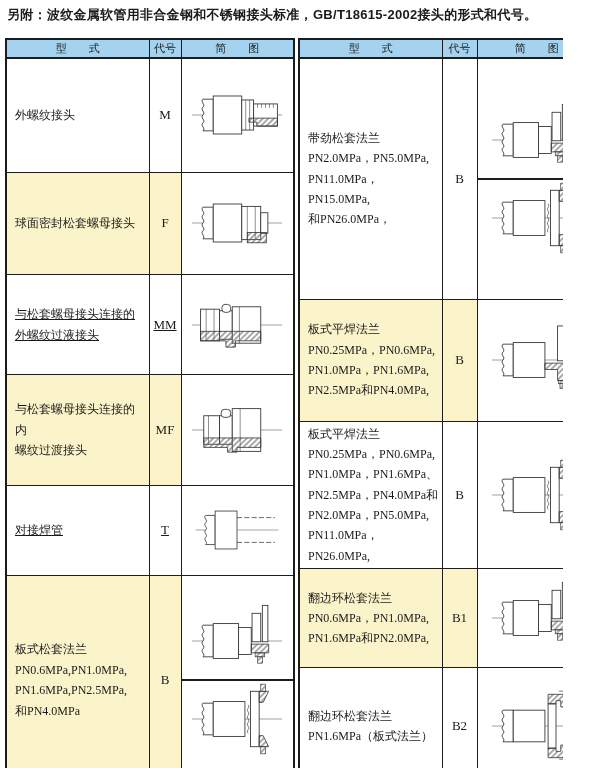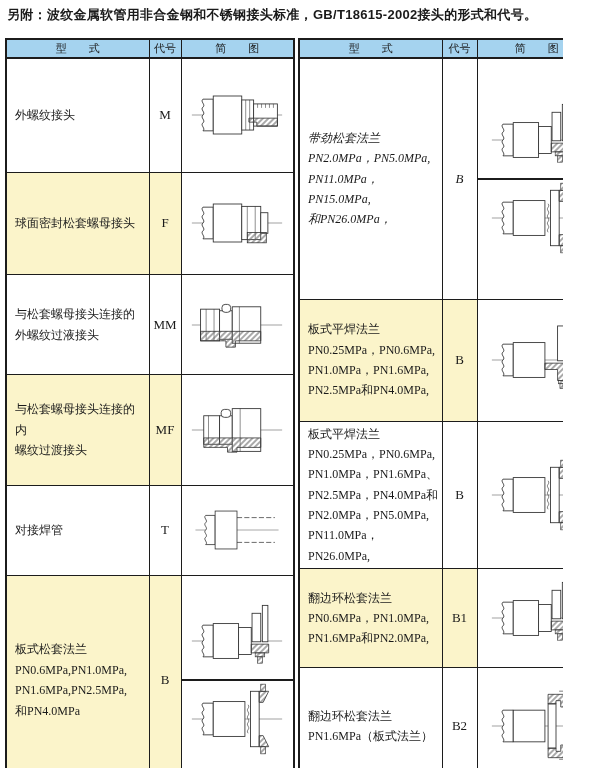--- a/index.html
+++ b/index.html
@@ -38,24 +38,24 @@
     white-space: pre-line;
   }
   td.code {
     font-family: "Liberation Serif", "DejaVu Serif", serif;
     font-size: 13px; text-align: center; vertical-align: middle;
   }
   td.diag { vertical-align: middle; background: #fff; }
   .hl { background: var(--hl,#fbf4ca); margin-top: 45px; }
   
   .t-left  tr.r0 { height: 111px; padding-left: 26px; } .t-left  tr.r1 { height: 100px; }
-  .t-left  tr.r2 { height:  97px; } .t-left  tr.r3 { height: 108px; }
-  .t-left  tr.r4 { height:  87px; } .t-left  tr.r5 { height: 205px; }
+  .t-left  tr.r2 { height:  97px; text-decoration: underline; } .t-left  tr.r3 { height: 108px; }
+  .t-left  tr.r4 { height:  87px; text-decoration: underline; } .t-left  tr.r5 { height: 205px; }
   
-  .t-right tr.r0 { height: 241px; font-style: italic; } .t-right tr.r1 { height: 122px; }
+  .t-right tr.r0 { height: 241px; } .t-right tr.r1 { height: 122px; }
   .t-right tr.r2 { height: 128px; } .t-right tr.r3 { height:  99px; }
   .t-right tr.r4 { height: 118px; }
   .dstack { display: flex; flex-direction: column; height: 100%; width: 100%; }
   .dsub { flex: 1; display: flex; align-items: center; justify-content: center; overflow: hidden; }
   .dsub + .dsub { border-top: 2px solid var(--bd,#1c1c1c); }
   .dsvg { width: 102px; height: 76px; }
   .t-left tr.r4 .dsvg { height: 70px; }
 </style>
 </head>
 <body>

